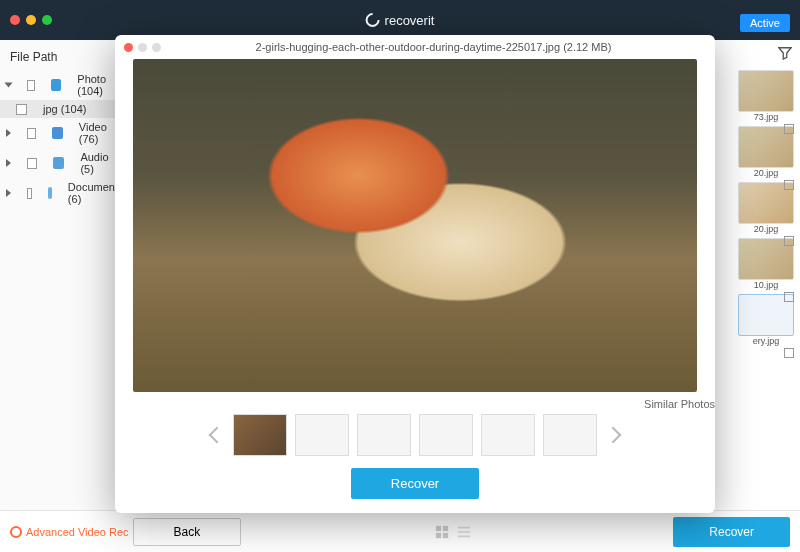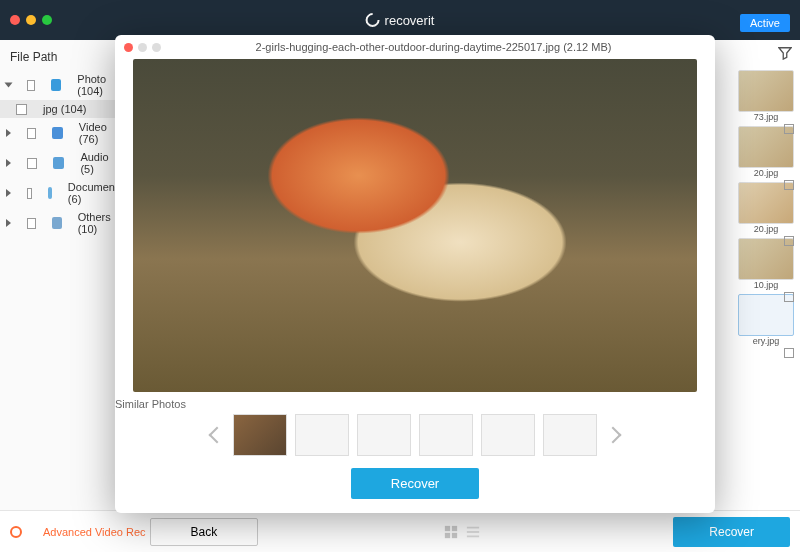--- a/index.html
+++ b/index.html
@@ -27,35 +27,35 @@
 .content { flex:1; position:relative; background:#fff; }
 
 .grid-right { position:absolute; right:2px; top:30px; width:60px; }
 .thumb { width:56px; margin-bottom:4px;}
 .thumb-box{ width:56px; height:42px; border:1px solid #ddd; background:linear-gradient(135deg,#d4c9a8,#bfa67a); border-radius:2px;}
 .thumb-lbl{font-size:9px;color:#555;text-align:center;}
 .thumb-cb{width:10px;height:10px;border:1px solid #999;float:right;margin-top:2px;}
 .filter-ic{position:absolute;right:8px;top:6px;width:14px;height:14px;}
 
 .bottom { position:absolute; bottom:0; left:0; right:0; height:42px; border-top:1px solid #e5e5e5; display:flex; align-items:center; padding:0 10px; background:#fff;}
-.adv-link{color:#ff6b35;font-size:11px;display:flex;align-items:center;gap:21px;}
+.adv-link{color:#ff6b35;font-size:11px;display:flex;align-items:center;gap:4px;}
 .adv-ic{width:12px;height:12px;border:2px solid #ff6b35;border-radius:50%;}
 .back-btn{border:1px solid #ccc;background:#fff;padding:6px 40px;font-size:12px;margin-left:4px;border-radius:2px;cursor:pointer;}
 .recover-main{margin-left:auto;background:#1ea7e0;color:#fff;border:none;padding:8px 36px;font-size:12px;border-radius:2px;cursor:pointer;}
 .view-ic{width:14px;height:14px;margin-right:8px;opacity:.5;}
 
 
 .modal { position:absolute; left:115px; top:35px; width:600px; height:478px; background:#fff; border-radius:6px; box-shadow:0 8px 40px rgba(0,0,0,0.35); display:flex; flex-direction:column; }
 .m-top{display:flex;align-items:center;padding:6px 9px;}
 .m-dots{display:flex;gap:5px;}
 .m-dot{width:9px;height:9px;border-radius:50%;}
 .m-title{flex:1;text-align:center;font-size:11px;color:#555;}
 .preview{flex:1;margin:0 18px;background:#3a3a32;border-radius:2px;position:relative;overflow:hidden;}
 .preview-img{width:100%;height:100%;background:radial-gradient(ellipse at 40% 35%,#e89050 0%,#d06030 18%,transparent 19%),radial-gradient(ellipse at 58% 55%,#f0e0c0 0%,#d8c090 22%,transparent 23%),linear-gradient(180deg,#4a4a3a 0%,#5a5540 35%,#8a7550 60%,#6a5a35 100%);}
-.sim-title{text-align:left;font-size:11px;color:#666;padding:6px 0 4px;}
+.sim-title{text-align:right;font-size:11px;color:#666;padding:6px 0 4px;}
 .sim-row{display:flex;align-items:center;justify-content:center;gap:10px;padding:0 20px;}
 .arrow{width:12px;height:12px;border-left:2px solid #bbb;border-bottom:2px solid #bbb;cursor:pointer;}
 .arrow.l{transform:rotate(45deg);}
 .arrow.r{transform:rotate(-135deg);}
 .sim-thumbs{display:flex;gap:8px;}
 .st{width:54px;height:42px;border:1px solid #ddd;background:#f5f5f5;}
 .st.a{background:linear-gradient(135deg,#8a6540,#5a4530);}
 .m-recover{align-self:center;margin:12px 0 14px;background:#1ea7e0;color:#fff;border:none;padding:8px 40px;font-size:13px;border-radius:2px;cursor:pointer;}
 </style>
 </head>
@@ -97,26 +97,20 @@
       <span class="tri"></span>
       <span class="cb"></span>
       <span class="tico" style="background:#5aa0d8"></span>
       <span>Audio (5)</span>
     </div>
     <div class="tree-item">
       <span class="tri"></span>
       <span class="cb"></span>
       <span class="tico" style="background:#6ab0e0"></span>
       <span>Document (6)</span>
-    </div>
-    <div class="tree-item">
-      <span class="tri"></span>
-      <span class="cb"></span>
-      <span class="tico" style="background:#7aa8d0"></span>
-      <span>Others (10)</span>
     </div>
   </div>
 
   <div class="content">
     <svg class="filter-ic" viewBox="0 0 16 16">
         <path d="M1 2h14l-5 6v5l-4 2v-7z" fill="none" stroke="#555" stroke-width="1.5"></path>
       </svg>
     <div class="grid-right">
       <div class="thumb">
           <div class="thumb-box"></div>

